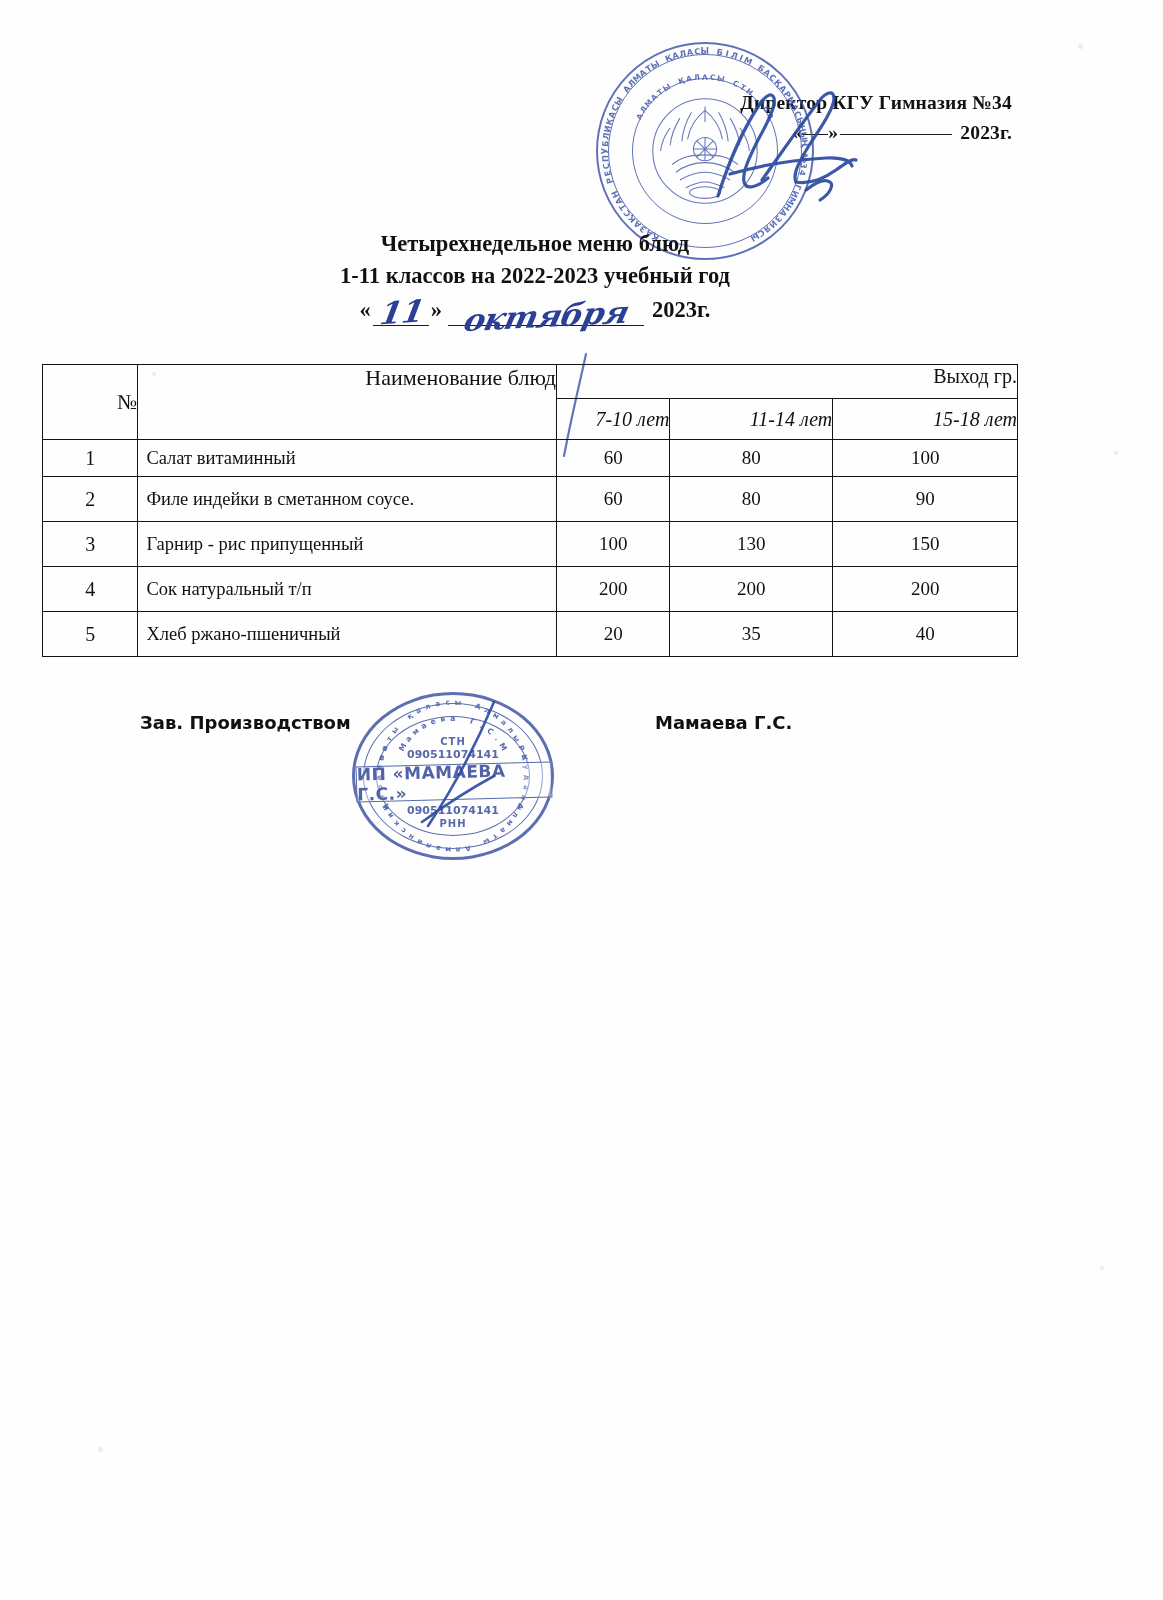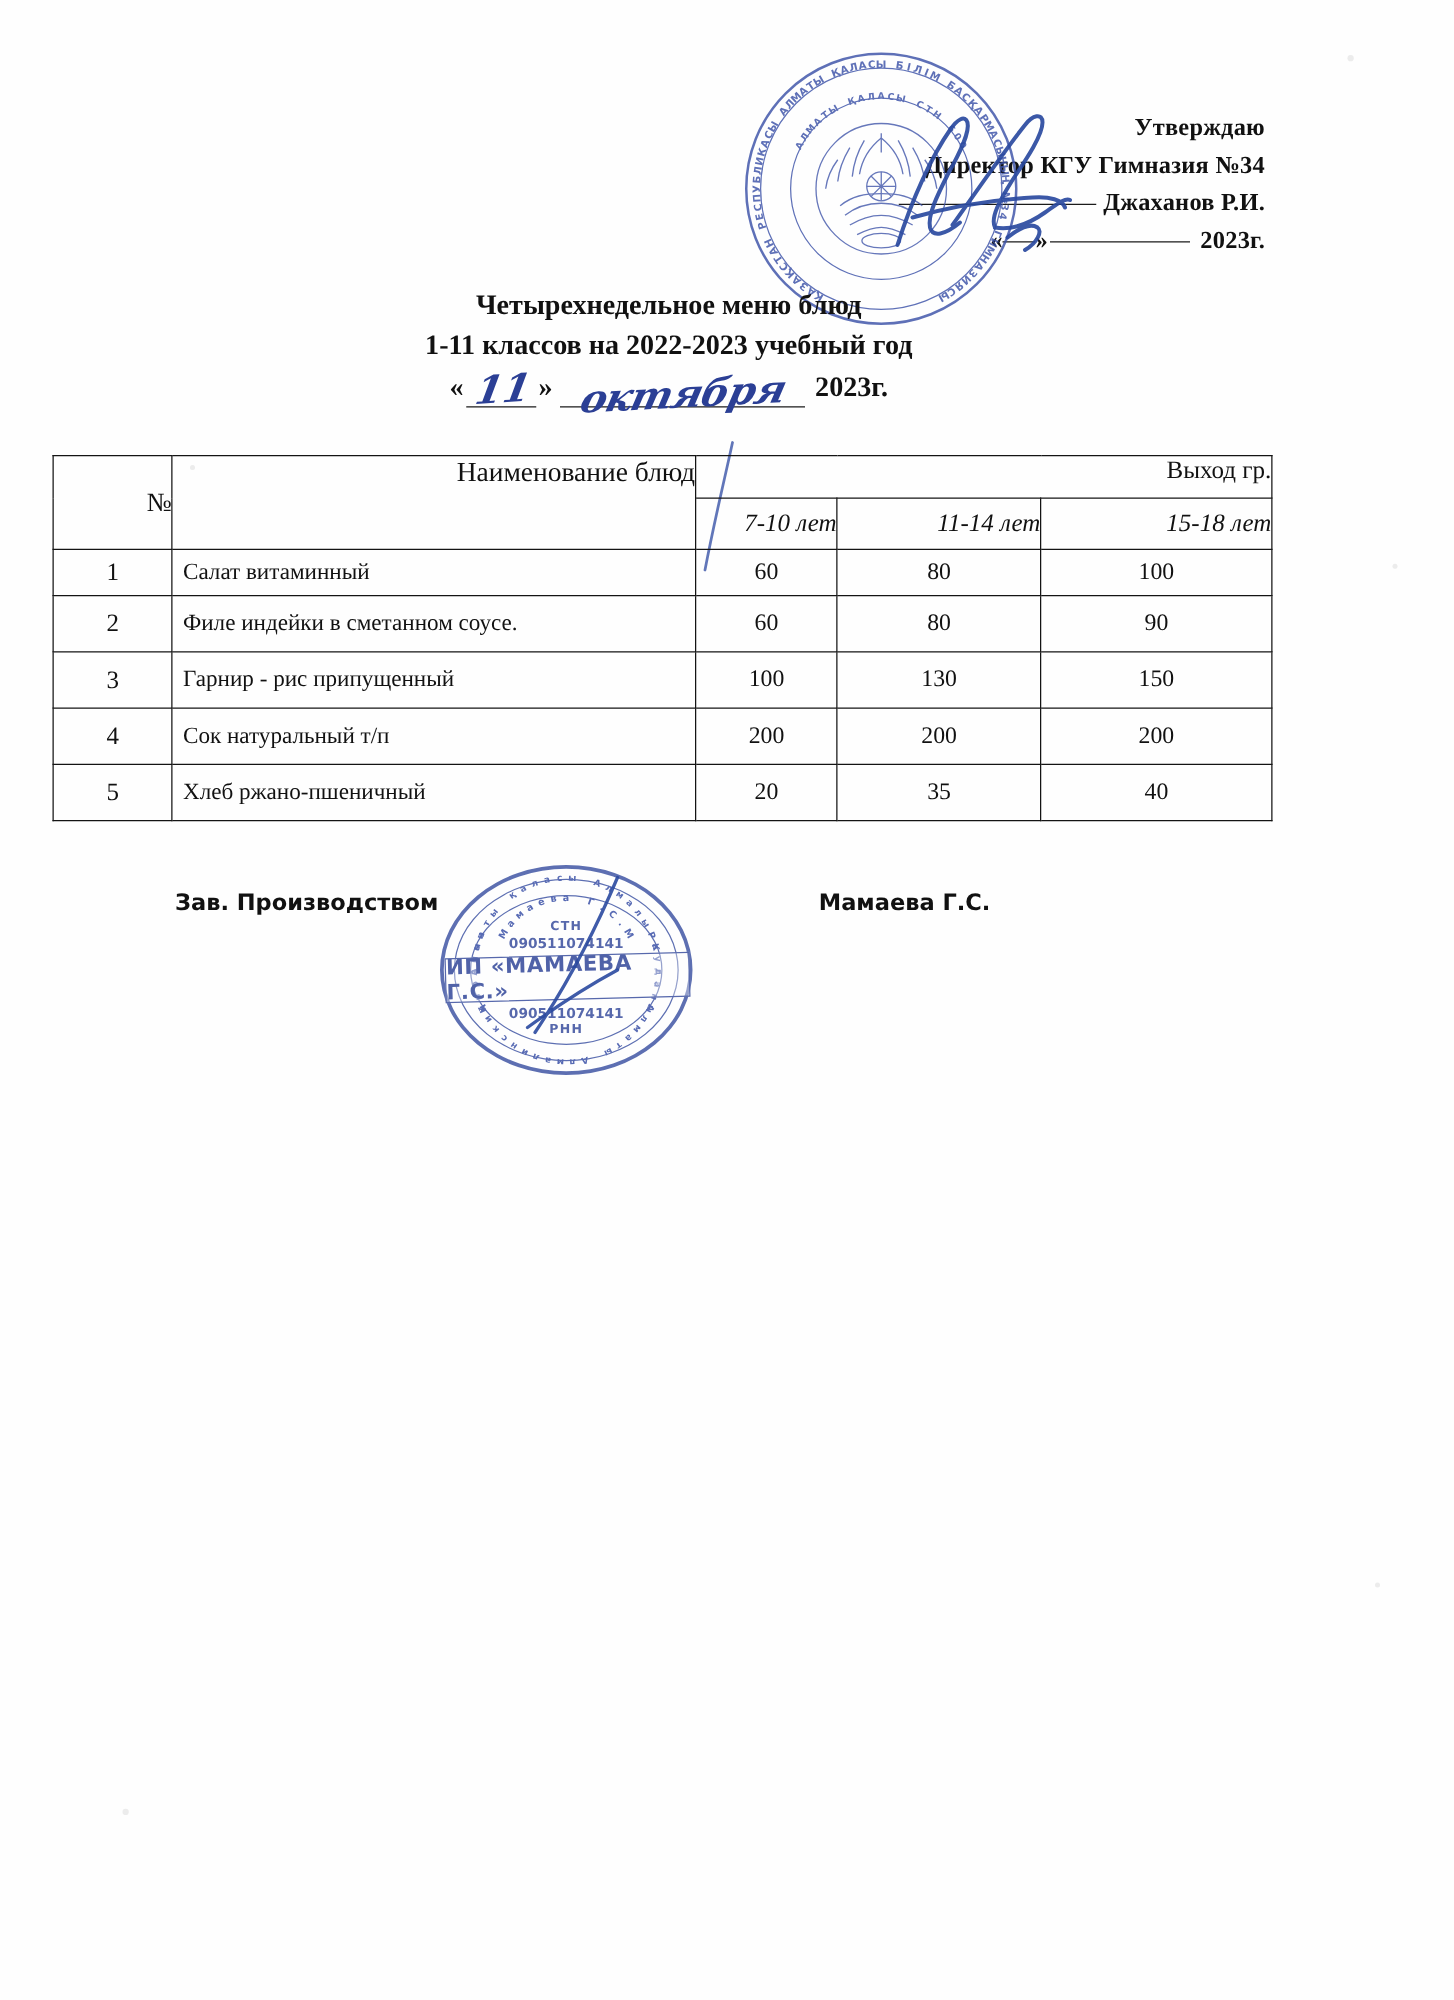--- a/index.html
+++ b/index.html
@@ -292,25 +292,21 @@
 
 <div class="page">
 
   <div class="scan-speck" style="left:1078px;top:44px;width:5px;height:5px;"></div>
   <div class="scan-speck" style="left:1114px;top:451px;width:4px;height:4px;"></div>
   <div class="scan-speck" style="left:98px;top:1447px;width:5px;height:5px;"></div>
   <div class="scan-speck" style="left:1100px;top:1266px;width:4px;height:4px;"></div>
   <div class="scan-speck" style="left:152px;top:372px;width:4px;height:4px;"></div>
 
   <div class="approval">
-    <div class="row">Утверждаю</div>
     <div class="row">Директор КГУ Гимназия №34</div>
-    <div class="row">
-      <span class="sig-line"></span><span>Джаханов Р.И.</span>
-    </div>
     <div class="row">
       <span>«</span><span class="q-line"></span><span>»</span><span class="date-line"></span><span>2023г.</span>
     </div>
   </div>
 
   <div class="seal seal-official">
     <div class="ring-outer"></div>
     <div class="ring-mid"></div>
     <div class="ring-inner"></div>
     <div class="seal-text-ring" id="official-ring-text">

